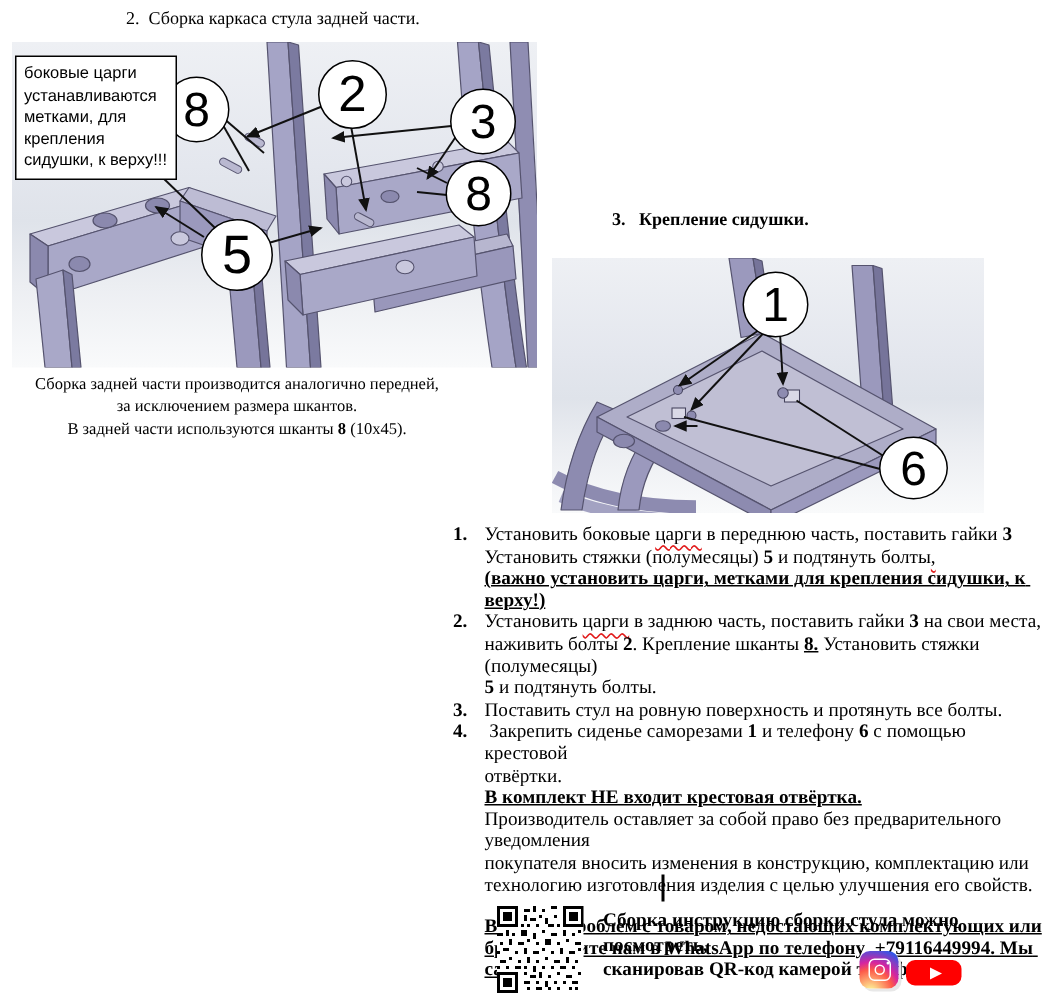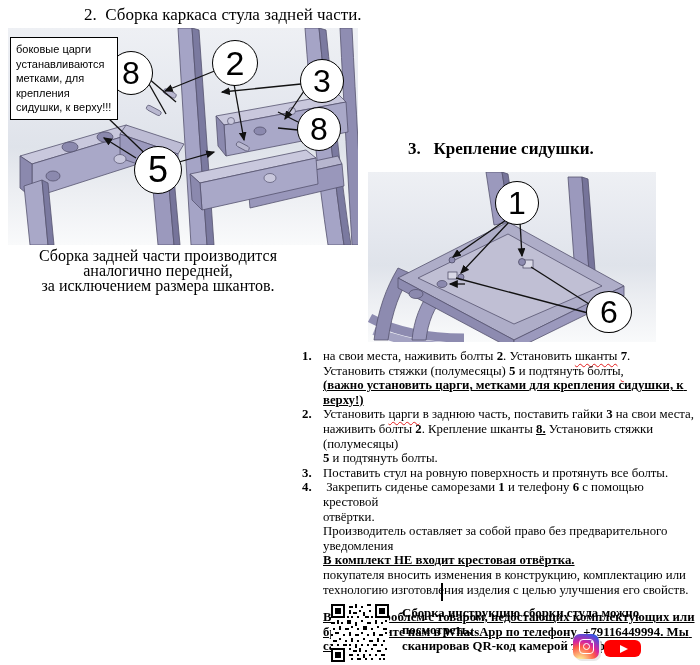--- a/index.html
+++ b/index.html
@@ -1,29 +1,29 @@
 <!DOCTYPE html>
 <html><head>
 <meta charset="utf-8">
 <style>
   html,body{margin:0;padding:0;background:#fff;}
   .page{position:relative;width:700px;height:665px;background:#fff;overflow:hidden;
         font-family:"Liberation Serif",serif;color:#000;}
-  .h-sec{position:absolute;font-size:17px;white-space:pre;}
+  .h-sec{position:absolute;font-size:12px;white-space:pre;}
   
   .fig{position:absolute;background:linear-gradient(180deg,#eef0f4 0%,#e4e7ee 38%,#dfe3ea 55%,#ecEEf2 75%,#f9fafb 100%);}
   .fig svg{position:absolute;left:0;top:0;}
   .callout{position:absolute;background:#fff;border:1.7px solid #000;border-radius:50%;
            display:flex;align-items:center;justify-content:center;
            font-family:"Liberation Sans",sans-serif;font-weight:400;color:#000;z-index:3;}
   .note-box{position:absolute;left:2px;top:9px;width:96px;background:#fff;border:1.6px solid #000;
             padding:4px 5px;font-family:"Liberation Sans",sans-serif;font-size:11px;line-height:14.5px;z-index:4;}
   
   .caption{position:absolute;left:8px;top:249px;width:300px;text-align:center;
-           font-size:16px;line-height:14.8px;}
+           font-size:11px;line-height:14.8px;}
   .instructions{position:absolute;left:302px;top:349px;width:398px;font-size:12.8px;line-height:14.6px;}
   .item{display:flex;}
   .inum{width:21px;font-weight:700;flex:none;}
   .ibody{flex:1;}
   .ln{white-space:pre-wrap;}
   .indent{margin-left:21px;}
   .warranty{margin-left:21px;margin-top:13px;position:relative;}
   .b{font-weight:700;}
   .bu{font-weight:700;text-decoration:underline;text-decoration-thickness:1.2px;}
   .sq{text-decoration:underline;text-decoration-style:wavy;text-decoration-color:#e11b1b;
@@ -122,20 +122,21 @@
     <div class="callout" style="left:101px;top:23px;width:42px;height:42px;font-size:32px;">8</div>
     <div class="callout" style="left:204px;top:12px;width:44px;height:44px;font-size:34px;">2</div>
     <div class="callout" style="left:292px;top:31px;width:42px;height:42px;font-size:32px;">3</div>
     <div class="callout" style="left:289px;top:79px;width:42px;height:42px;font-size:32px;">8</div>
     <div class="callout" style="left:126px;top:118px;width:46px;height:46px;font-size:36px;">5</div>
   </div>
 
   <div class="caption">
       <div class="ln"><span>Сборка задней части производится аналогично передней,</span></div>
       <div class="ln"><span>за исключением размера шкантов.</span></div>
+      <div class="ln"><span>В задней части используются шканты </span><span class="b">8</span><span> (10х45).</span></div>
     </div>
 
   <div class="h-sec" style="left:408px;top:139px;font-weight:bold;">3.   Крепление сидушки.</div>
 
   <div class="fig" style="left:368px;top:172px;width:288px;height:170px;">
     <svg width="288" height="170" viewBox="0 0 288 170">
       <defs>
         <marker id="ah2" markerWidth="8" markerHeight="8" refX="6" refY="3" orient="auto">
           <path d="M0,0 L7,3 L0,6 Z" fill="#111"></path>
         </marker>
@@ -179,21 +180,21 @@
       </g>
     </svg>
     <div class="callout" style="left:127px;top:9px;width:42px;height:42px;font-size:32px;">1</div>
     <div class="callout" style="left:218px;top:119px;width:44px;height:40px;font-size:32px;">6</div>
   </div>
 
   <div class="instructions">
     <div class="item">
       <div class="inum">1.</div>
       <div class="ibody">
-          <div class="ln"><span>на свои места, наживить болты </span><span class="b">2</span><span>. Установить </span><span class="sq">шканты</span><span> </span><span class="b">7</span><span>.</span></div>
+          <div class="ln"><span>Установить боковые </span><span class="sq">царги</span><span> в переднюю часть, поставить гайки </span><span class="b">3</span></div>
           <div class="ln"><span>Установить стяжки (полумесяцы) </span><span class="b">5</span><span> и подтянуть болты</span><span class="sq">,</span></div>
           <div class="ln"><span class="bu">(важно установить царги, метками для крепления сидушки, к верху!)</span></div>
         </div>
     </div>
     <div class="item">
       <div class="inum">2.</div>
       <div class="ibody">
           <div class="ln"><span>Установить </span><span class="sq">царги</span><span> в заднюю часть, поставить гайки </span><span class="b">3</span><span> на свои места,</span></div>
           <div class="ln"><span>наживить болты </span><span class="b">2</span><span>. Крепление шканты </span><span class="bu">8.</span><span> Установить стяжки (полумесяцы)</span></div>
           <div class="ln"><span class="b">5</span><span> и подтянуть болты.</span></div>
@@ -206,22 +207,22 @@
         </div>
     </div>
     <div class="item">
       <div class="inum">4.</div>
       <div class="ibody">
           <div class="ln"><span> Закрепить сиденье саморезами </span><span class="b">1</span><span> и телефону </span><span class="b">6</span><span> с помощью крестовой</span></div>
           <div class="ln"><span>отвёртки.</span></div>
         </div>
     </div>
     <div class="indent">
+        <div class="ln"><span class="bu">В комплект НЕ входит крестовая отвёртка.</span></div>
         <div class="ln"><span>Производитель оставляет за собой право без предварительного уведомления</span></div>
-        <div class="ln"><span class="bu">В комплект НЕ входит крестовая отвёртка.</span></div>
         <div class="ln"><span>покупателя вносить изменения в конструкцию, комплектацию или</span></div>
         <div class="ln"><span>технологию изготовления изделия с целью улучшения его свойств.</span></div>
       </div>
     <div class="warranty">
         <div class="ln"><span class="bu">В случае проблем с товаром, недостающих комплектующих или</span></div>
         <div class="ln"><span class="bu">брака пишите нам в WhatsApp по телефону  +79116449994. Мы сами</span></div>
       </div>
   </div>
 
   <div class="cursor-bar"></div>

